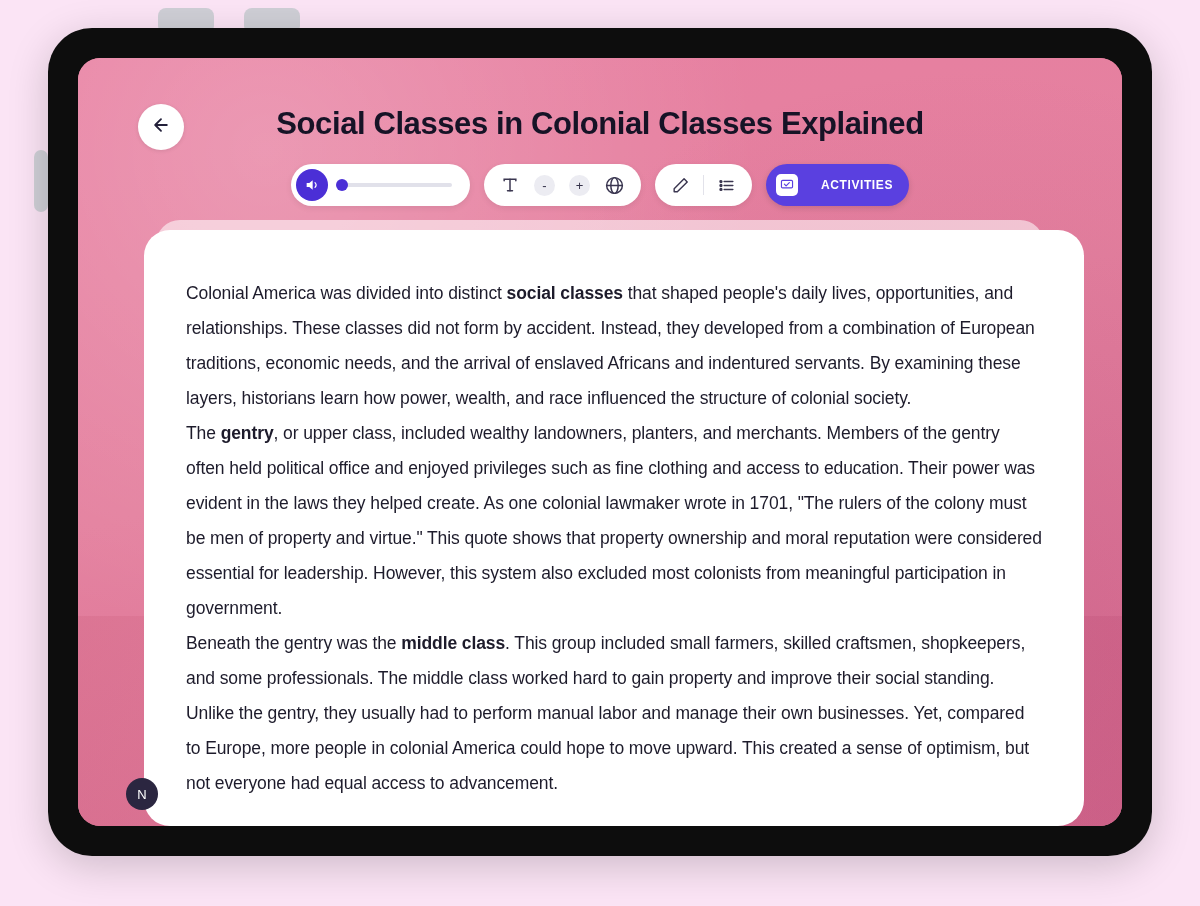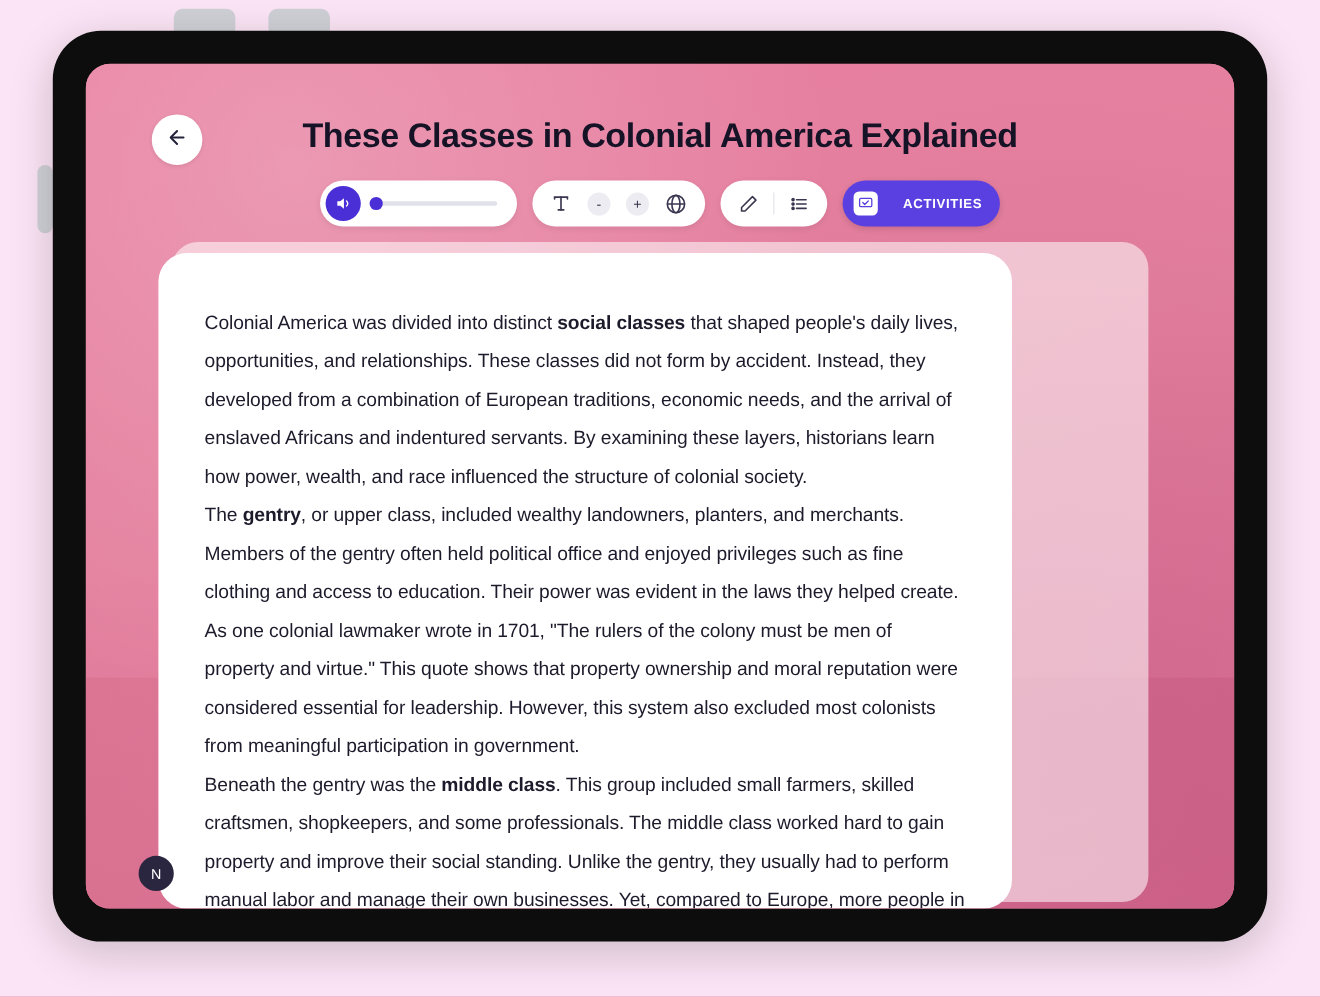--- a/index.html
+++ b/index.html
@@ -195,21 +195,21 @@
     top: 162px;
     width: 888px;
     height: 600px;
     background: rgba(255,255,255,0.55);
     border-radius: 24px;
   }
   .card {
     position: absolute;
     left: 66px;
     top: 172px;
-    width: 776px;
+    width: 940px;
     height: 596px;
     background: #ffffff;
     border-radius: 26px;
     overflow: hidden;
   }
   .card-inner {
     padding: 46px 42px 0 42px;
     font-size: 17.5px;
     line-height: 35px;
     color: #1d1b2b;
@@ -248,21 +248,21 @@
 
     <div class="back-btn">
       <span>
         <svg width="20" height="20" viewBox="0 0 24 24" fill="none" stroke="#23203a" stroke-width="2.2" stroke-linecap="round" stroke-linejoin="round">
           <line x1="19" y1="12" x2="6" y2="12"></line>
           <polyline points="12 5 5 12 12 19"></polyline>
         </svg>
       </span>
     </div>
 
-    <div class="page-title">These Classes in Colonial America Explained</div>
+    <div class="page-title">Social Classes in Colonial Classes Explained</div>
 
     <div class="toolbar">
 
       <div class="tool-group" id="audio-group">
         <div class="play-btn">
           <svg width="16" height="16" viewBox="0 0 24 24" fill="#ffffff">
             <path d="M4 9v6h4l5 4V5L8 9H4z"></path>
             <path d="M16.5 8.5a5 5 0 0 1 0 7" fill="none" stroke="#ffffff" stroke-width="1.8" stroke-linecap="round"></path>
           </svg>
         </div>

